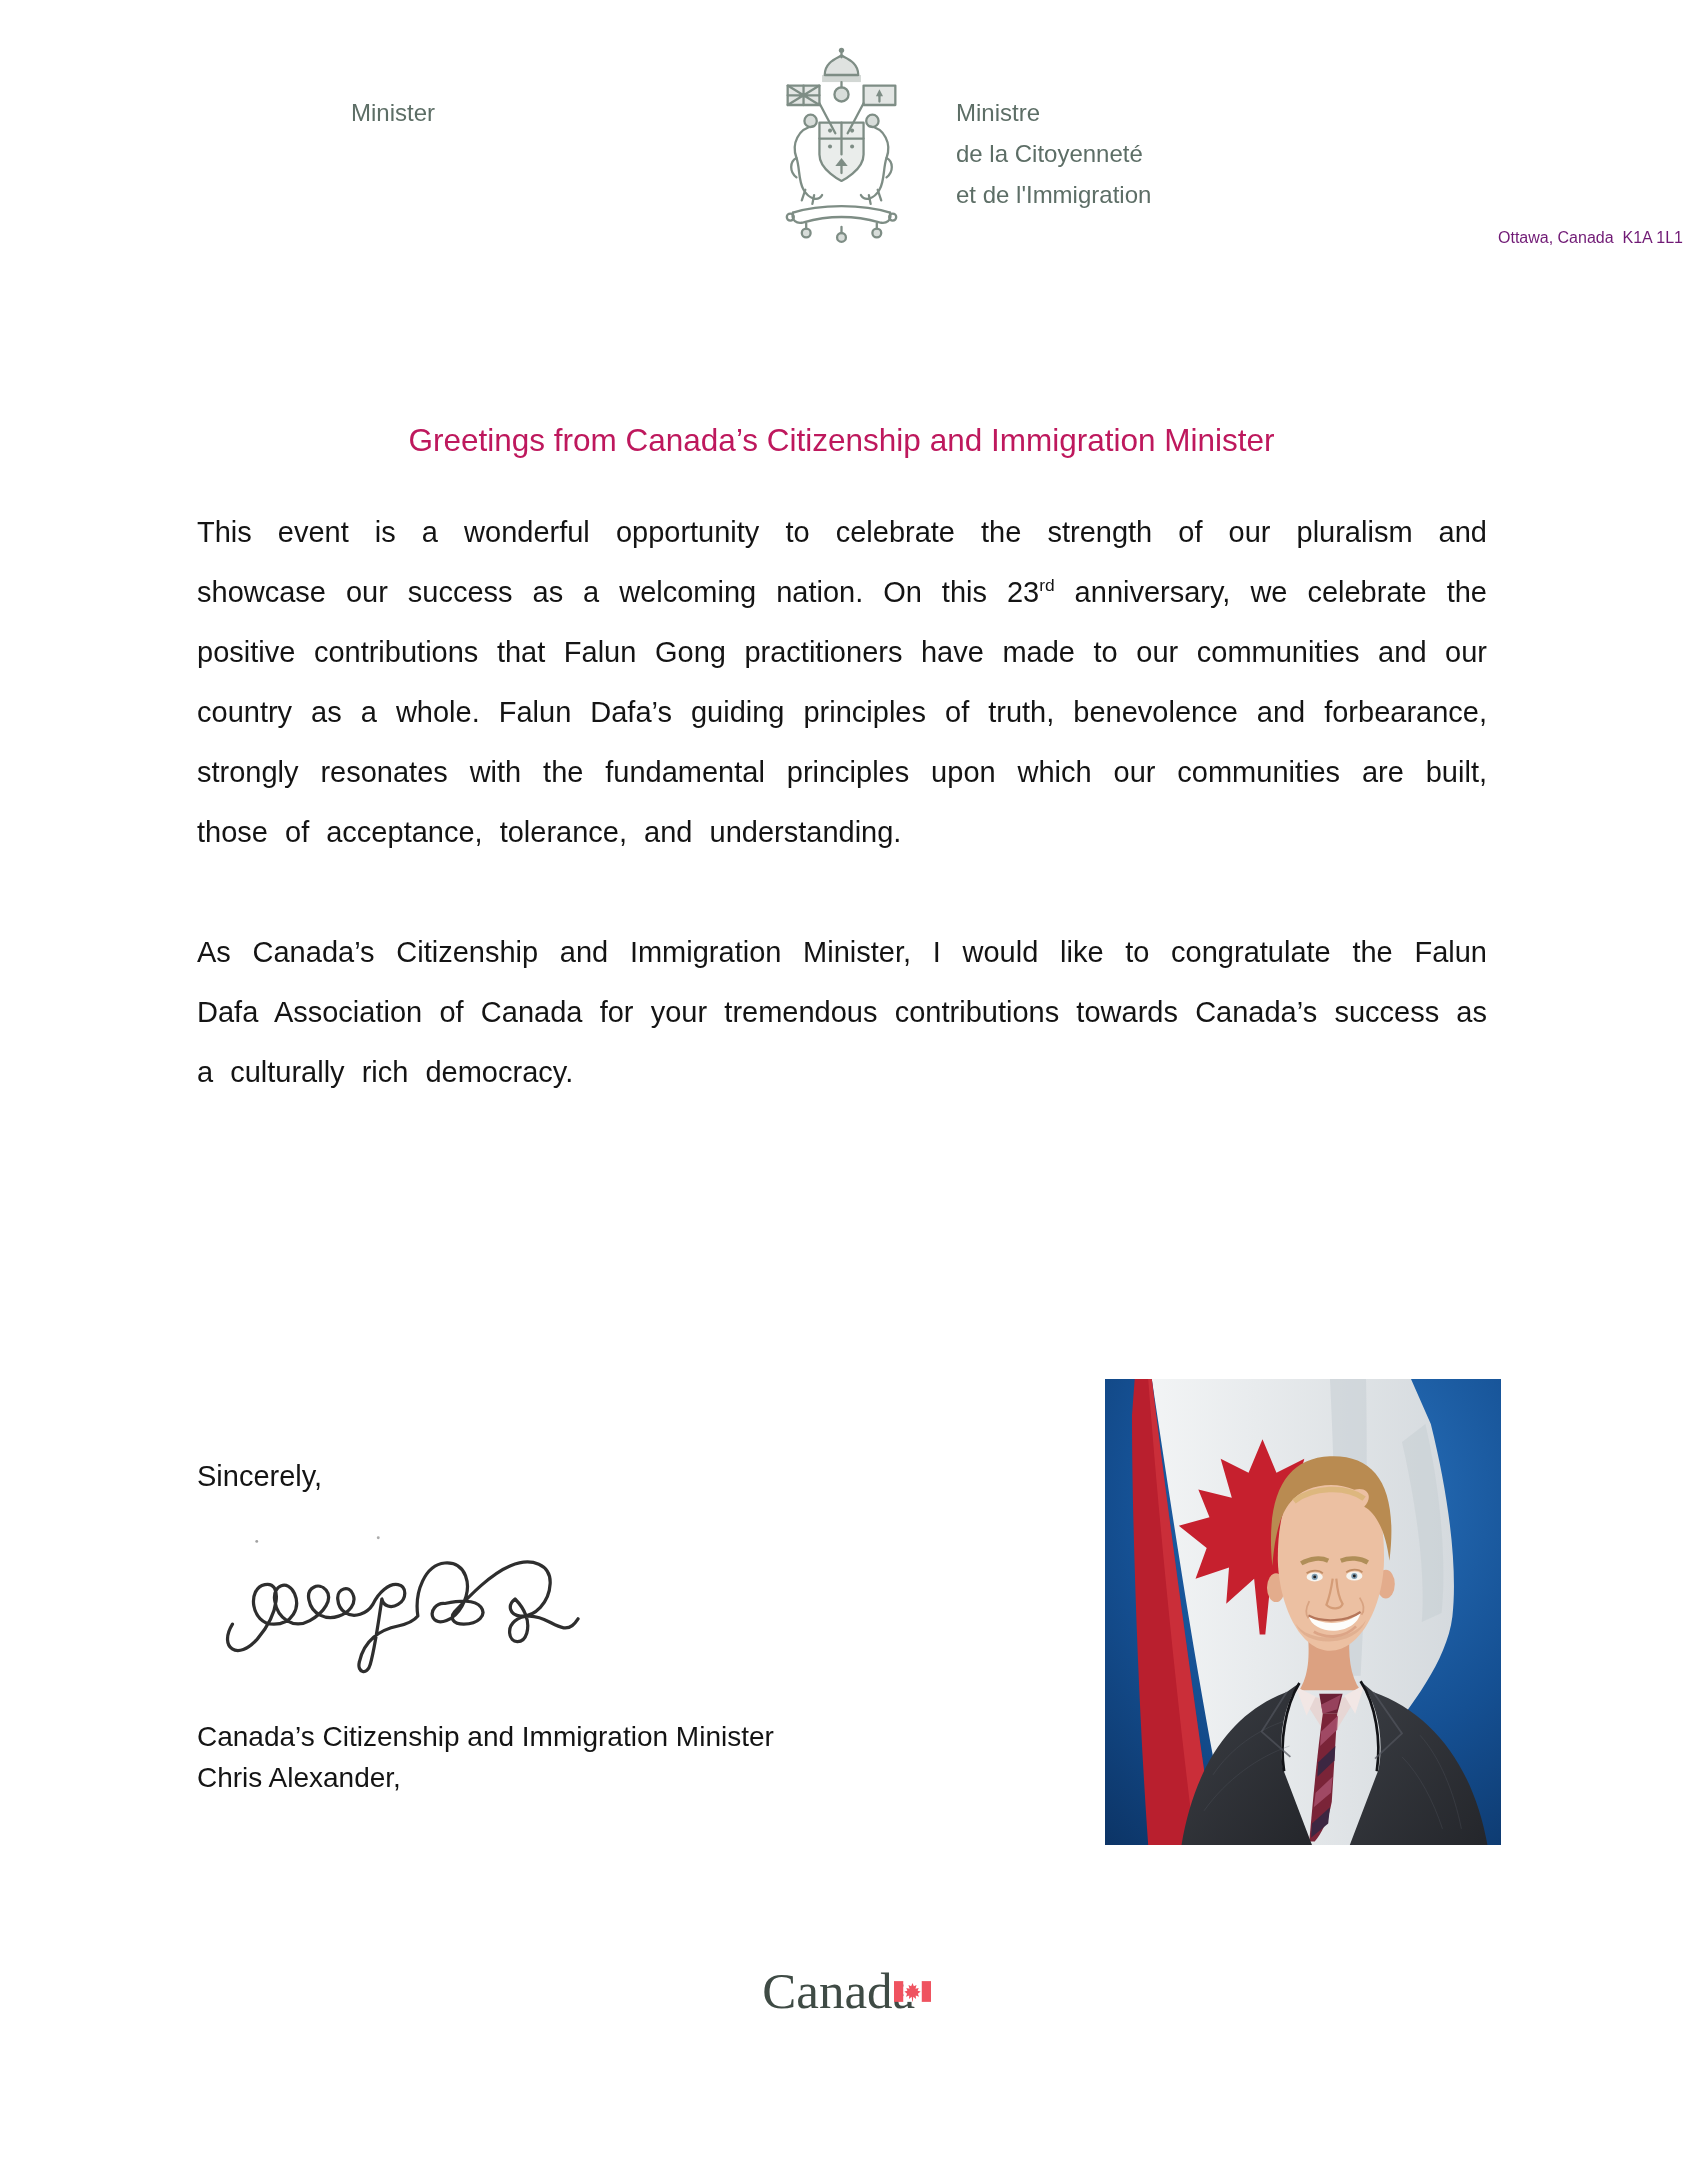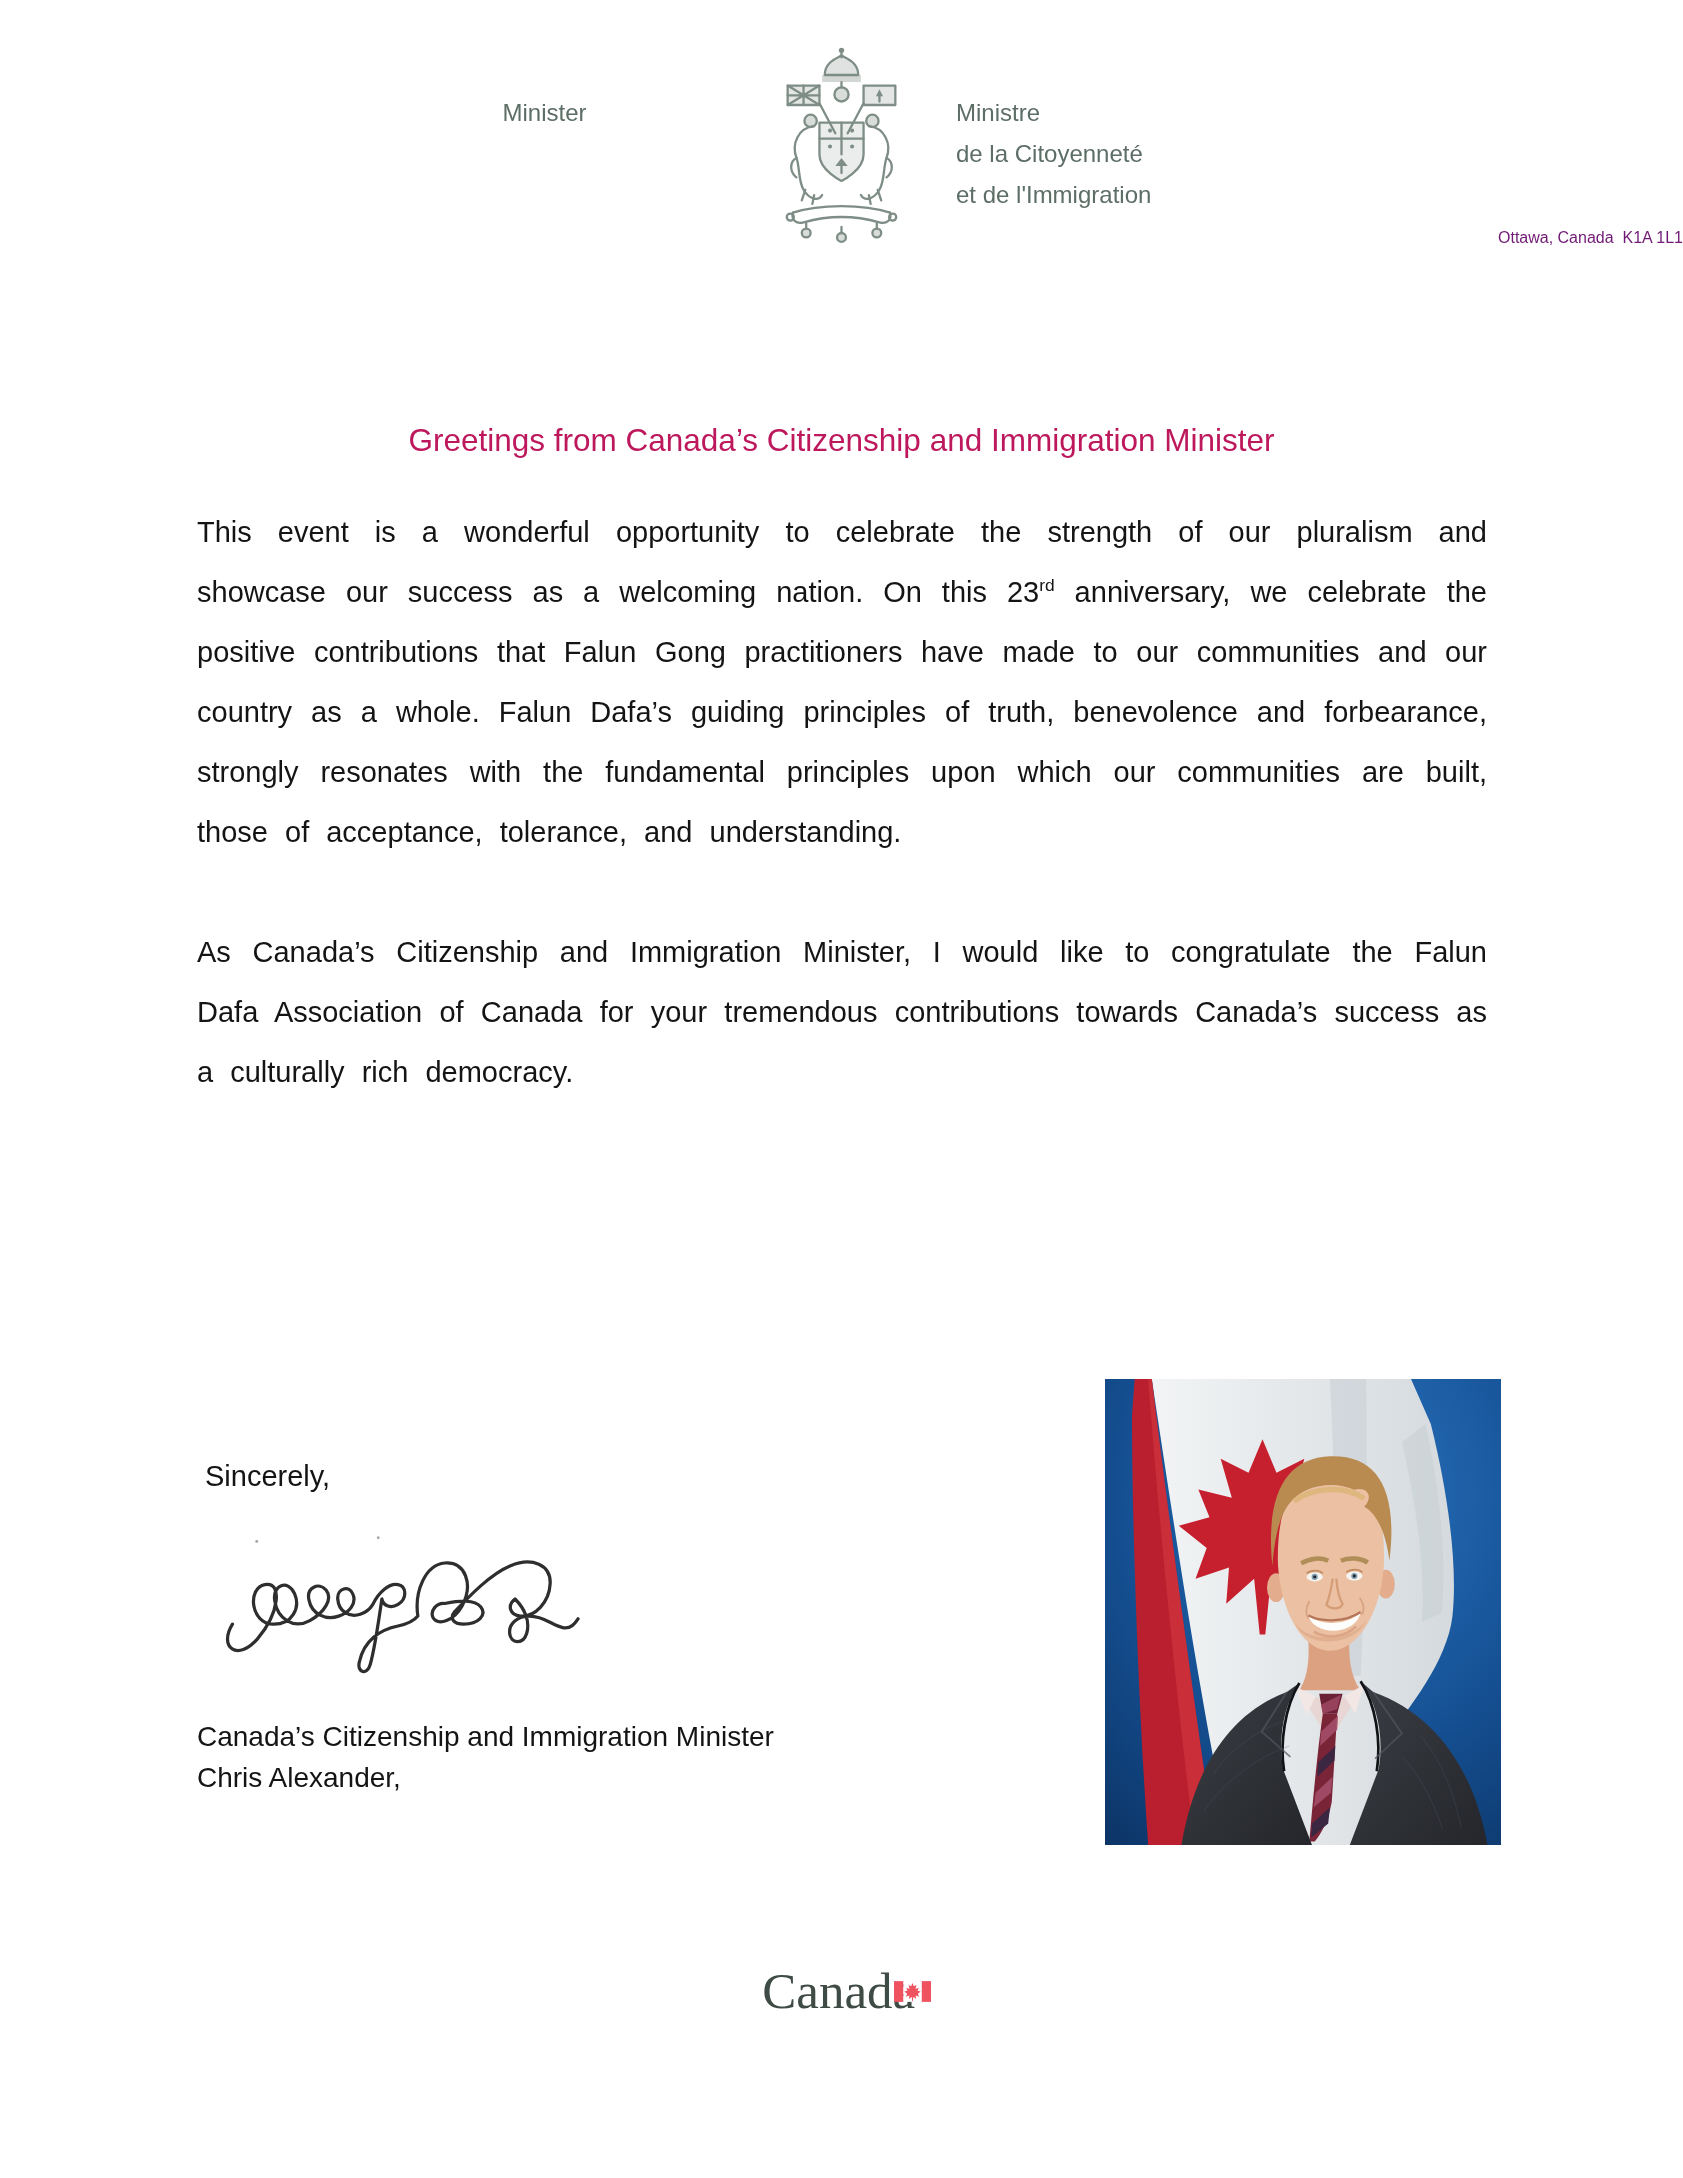--- a/index.html
+++ b/index.html
@@ -1,34 +1,34 @@
 <!DOCTYPE html>
 <html style="font-size:14.4px"><head>
 <meta charset="utf-8">
 <style>
   html,body{margin:0;padding:0;background:#ffffff;}
   .page{position:relative;width:1683px;height:2178px;background:#ffffff;overflow:hidden;
         font-family:"Liberation Sans",sans-serif;color:#131313;}
 
   
   .hdr-line{font-size:24px;line-height:41px;color:#5d6e66;}
-  .hdr-left{position:absolute;left:351px;top:92px;width:387px;text-align:center;}
+  .hdr-left{position:absolute;left:351px;top:92px;width:387px;text-align:left;}
   .hdr-right{position:absolute;left:956px;top:92px;text-align:left;}
   .arms{position:absolute;left:766px;top:45px;width:151px;height:203px;}
   .hdr-address{position:absolute;top:229px;left:0;width:100%;text-align:right;
                font-size:16px;color:#701a75;white-space:pre;}
 
   
   .title{position:absolute;top:401px;left:0;width:100%;text-align:center;
          font-weight:normal;font-size:31.5px;color:#be185d;}
   .body-text{position:absolute;left:197px;top:502px;width:1290px;
              font-size:29px;line-height:60px;color:#141414;}
   .body-text .para{margin:0 0 60px 0;text-align:justify;word-spacing:9px;}
   .body-text sup{font-size:0.6em;vertical-align:super;line-height:0;}
-  .closing{position:absolute;left:197px;top:1458px;font-size:29px;line-height:36px;color:#141414;margin-left:8px;}
+  .closing{position:absolute;left:197px;top:1458px;font-size:29px;line-height:36px;color:#141414;}
   .signature{position:absolute;left:207px;top:1527px;width:374px;height:180px;}
   .signer{position:absolute;left:197px;top:1716px;font-size:28px;line-height:41px;color:#141414;}
 
   
   .photo{position:absolute;left:1105px;top:1379px;width:396px;height:466px;display:block;}
 
   
   .footer{position:absolute;top:1966px;left:0;width:100%;text-align:center;}
   .wordmark-wrap{position:relative;display:inline-block;
                  font-family:"Liberation Serif",serif;font-size:51px;line-height:1;

